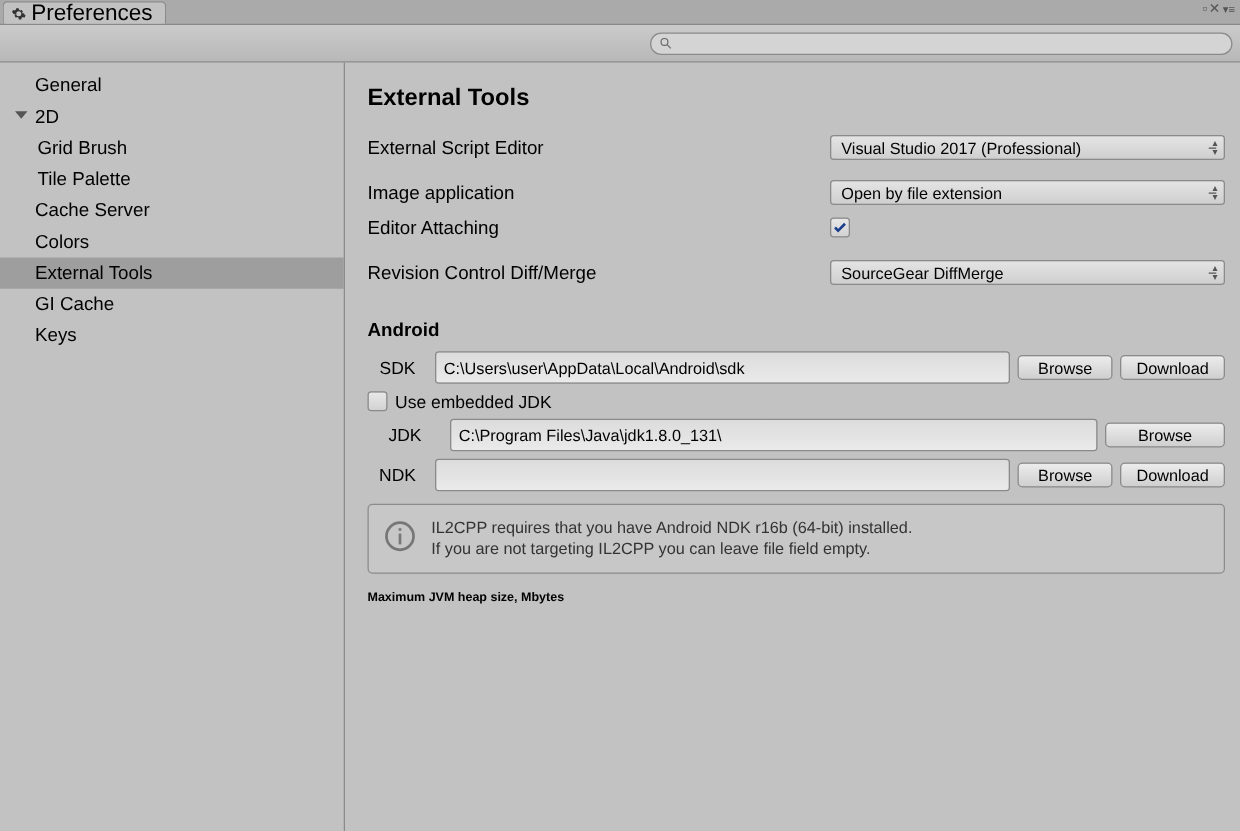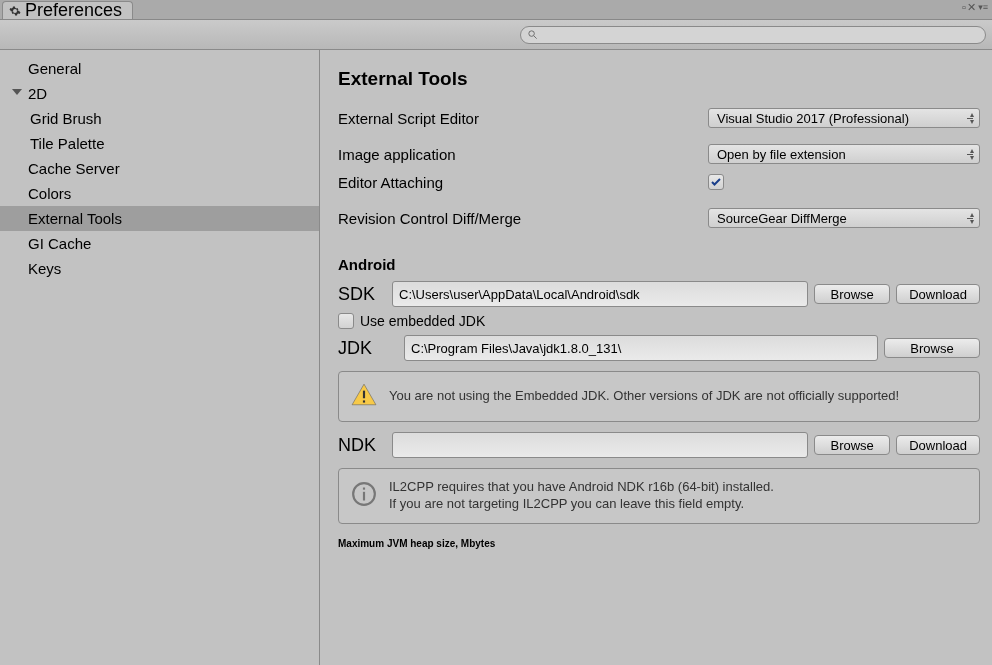--- a/index.html
+++ b/index.html
@@ -80,21 +80,21 @@
     font-size: 11px;
     outline: none;
     padding-left: 4px;
   }
 
   
   .body { flex: 1; display: flex; }
 
   
   .sidebar {
-    width: 320px;
+    width: 276px;
     border-right: 1px solid #8a8a8a;
     padding-top: 6px;
     user-select: none;
   }
   .tree-item {
     padding: 3px 0 3px 28px;
     font-size: 15px;
     line-height: 19px;
     cursor: pointer;
   }
@@ -190,21 +190,22 @@
   }
 
   .form-row {
     display: flex;
     align-items: center;
     gap: 6px;
     margin-bottom: 6px;
   }
   .form-row .flabel {
     width: 48px;
-    font-size: 18px;
+    font-size: 14px;
+    text-align: center;
   }
   .form-row .flabel.wide { width: 60px; }
   .text-input {
     height: 20px;
     background: linear-gradient(#dcdcdc,#eaeaea);
     border: 1px solid #8a8a8a;
     border-radius: 3px;
     padding: 12px 6px;
     font-size: 13px;
     font-family: inherit;
@@ -353,49 +354,39 @@
         <span class="checkbox"></span>
         <span>Use embedded JDK</span>
       </div>
 
       <div class="form-row">
         <div class="flabel wide">JDK</div>
         <input class="text-input flex" value="C:\Program Files\Java\jdk1.8.0_131\" style="">
         <button class="btn" style="min-width:96px;">Browse</button>
       </div>
 
-      <div class="info-box">
-        <span class="icon">
-          <svg width="26" height="26" viewBox="0 0 24 24">
-            <path d="M12 2L1 21h22L12 2z" fill="#f7c948" stroke="#555" stroke-width="0.5"></path>
-            <rect x="11" y="8" width="2" height="7" fill="#333"></rect>
-            <rect x="11" y="17" width="2" height="2" fill="#333"></rect>
-          </svg>
-        </span>
-        <span class="msg">You are not using the Embedded JDK. Other versions of JDK are not officially supported!</span>
-      </div>
 
       <div class="form-row">
         <div class="flabel">NDK</div>
         <input class="text-input flex" value="" style="">
         <button class="btn">Browse</button>
         <button class="btn">Download</button>
       </div>
 
       <div class="info-box">
         <span class="icon">
           <svg width="26" height="26" viewBox="0 0 24 24">
             <circle cx="12" cy="12" r="10" fill="none" stroke="#777" stroke-width="2"></circle>
             <rect x="11" y="10" width="2" height="8" fill="#777"></rect>
             <rect x="11" y="6" width="2" height="2" fill="#777"></rect>
           </svg>
         </span>
         <span class="msg">
           <span>IL2CPP requires that you have Android NDK r16b (64-bit) installed.</span><br>
-          <span>If you are not targeting IL2CPP you can leave this field empty.</span>
+          <span>If you are not targeting IL2CPP you can leave file field empty.</span>
         </span>
       </div>
 
       <div class="hm-row">
         <div class="hmlabel">Maximum JVM heap size, Mbytes</div>
       </div>
 
     </div>
   </div>
 </div>

